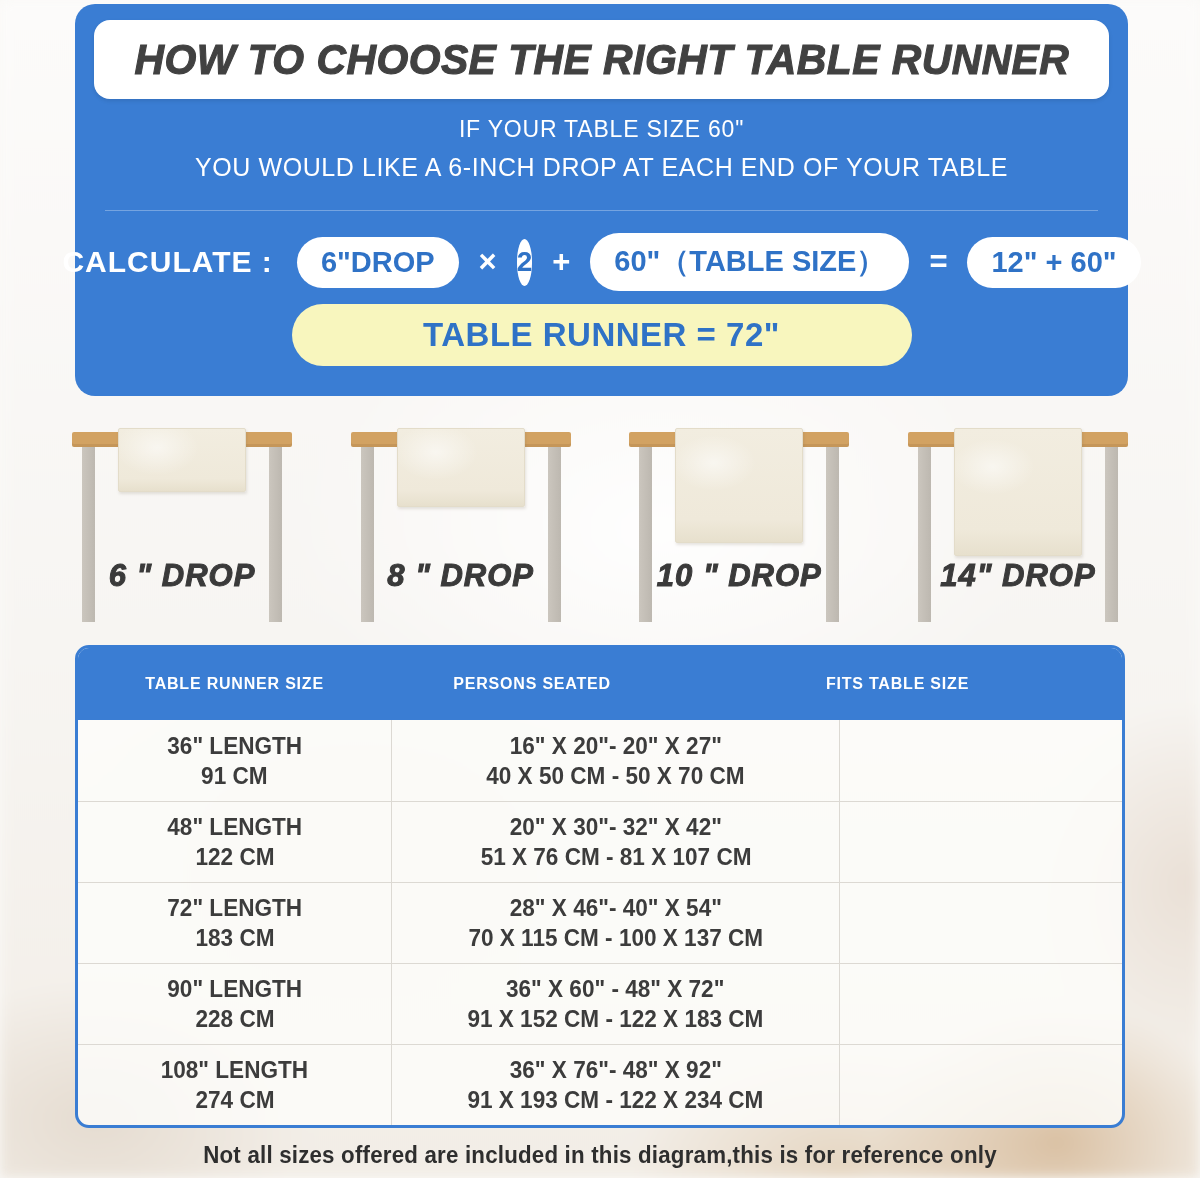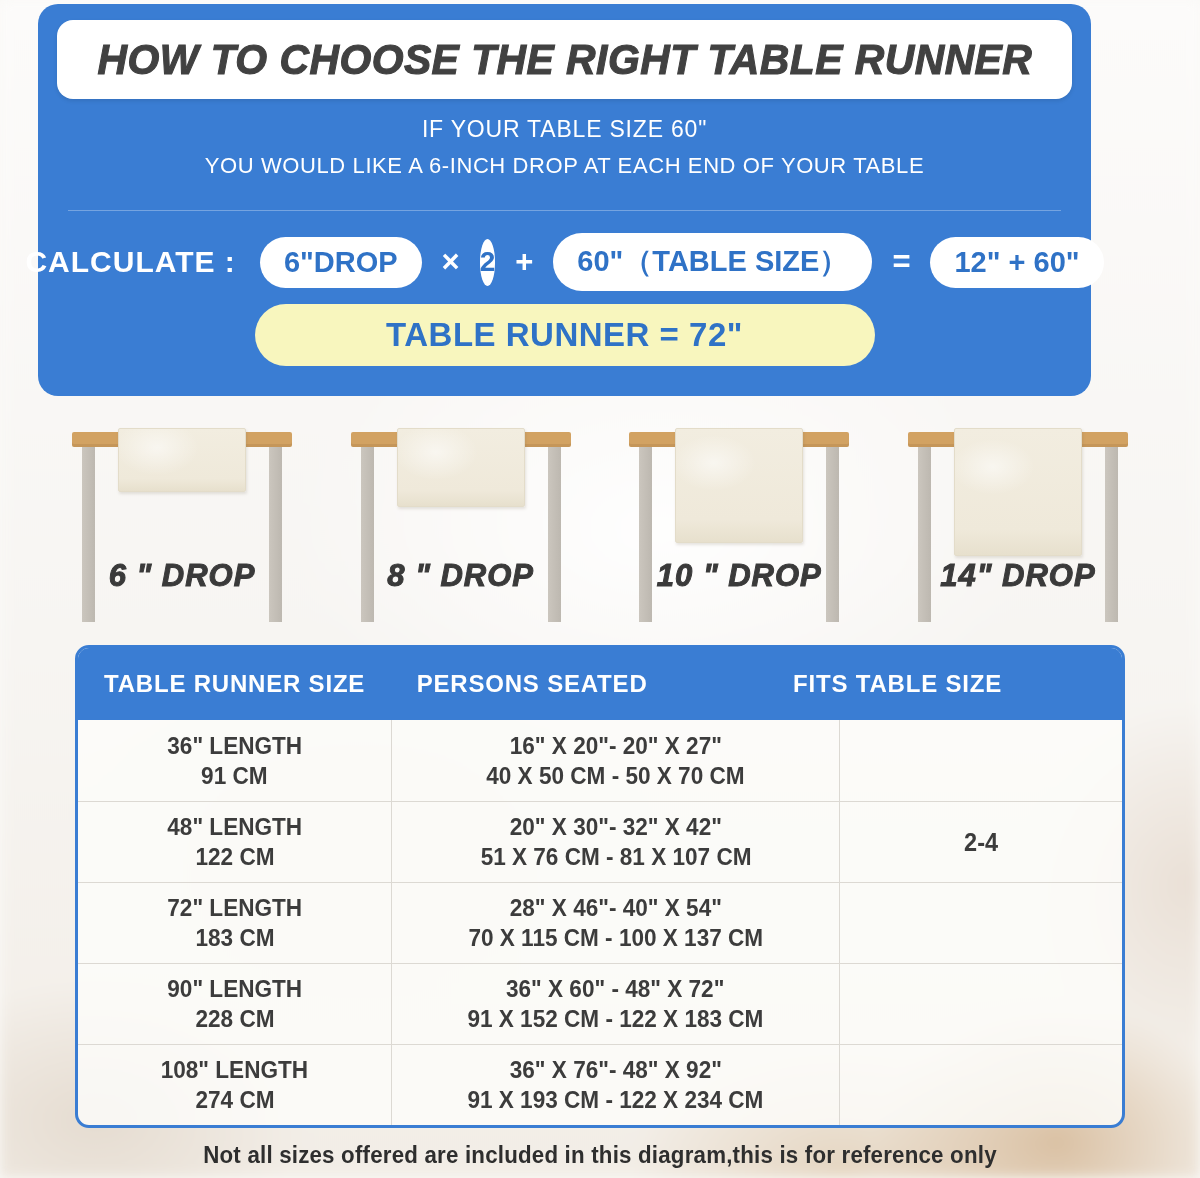--- a/index.html
+++ b/index.html
@@ -20,41 +20,41 @@
       radial-gradient(300px 200px at 8% 95%, rgba(216,202,186,0.50), rgba(216,202,186,0) 70%),
       radial-gradient(400px 260px at 30% 70%, rgba(236,231,224,0.6), rgba(236,231,224,0) 70%),
       radial-gradient(500px 300px at 55% 45%, rgba(255,255,255,0.9), rgba(255,255,255,0) 75%),
       linear-gradient(180deg, #FCFBFA 0%, #F7F5F2 55%, #F2EDE6 100%);
     filter: blur(6px);
   }
   .content { position: relative; z-index: 1; }
 
   
   .intro-panel {
-    width: 1053px; margin: 4px 0 0 38px;
+    width: 1053px; margin: 4px 0 0 75px;
     height: 392px;
     background: #3A7DD3;
     border-radius: 20px;
     position: relative;
     padding-left: 16px;
   }
   .title-banner {
     position: absolute; left: 19px; right: 19px; top: 16px; height: 79px;
     background: #FFFFFF; border-radius: 16px;
     display: flex; align-items: center; justify-content: center;
     box-shadow: 0 2px 4px rgba(0,0,0,0.10);
   }
   .title-banner h1 {
     font-size: 43px; font-weight: 800; font-style: italic;
     color: #414141; -webkit-text-stroke: 1.1px #414141;
     letter-spacing: 0.5px; transform: scaleX(0.95); white-space: nowrap;
   }
   .subtitle { position: absolute; top: 112px; left: 0; right: 0; text-align: center; color: #FFFFFF; }
   .subtitle .line1 { font-size: 23px; letter-spacing: 0.8px; }
-  .subtitle .line2 { font-size: 22px; letter-spacing: 0.6px; margin-top: 10px; }
+  .subtitle .line2 { font-size: 25px; letter-spacing: 0.6px; margin-top: 10px; }
   .intro-divider {
     position: absolute; top: 206px; left: 30px; right: 30px; height: 1px;
     background: rgba(255,255,255,0.30);
   }
   .calc-row {
     position: absolute; top: 228px; left: 0; right: 0; height: 60px;
     display: flex; align-items: center; justify-content: center; gap: 20px;
   }
   .calc-label {
     color: #FFFFFF; font-size: 30px; font-weight: 800;
@@ -122,21 +122,21 @@
   .size-panel {
     width: 1050px; margin: 0 auto;
     border: 3px solid #3A7DD3; border-radius: 14px;
     overflow: hidden;
     background: rgba(253,252,250,0.82);
   }
   .size-header {
     display: flex; height: 72px; background: #3A7DD3;
     align-items: center; color: #FFFFFF;
   }
-  .size-header .col { text-align: center; font-size: 24px; font-weight: 800; letter-spacing: 0.8px; }
+  .size-header .col { text-align: center; font-size: 16px; font-weight: 800; letter-spacing: 0.8px; }
   .col.c1 { width: 30%; }
   .col.c2 { width: 43%; }
   .col.c3 { width: 27%; }
   .size-row { display: flex; height: 81px; align-items: stretch; }
   .size-row + .size-row { border-top: 1px solid #DCD9D3; }
   .size-row .col {
     display: flex; flex-direction: column; align-items: center; justify-content: center;
     text-align: center; color: #3C3C3C;
   }
   .size-row .col.c2 { border-left: 1px solid #DCD9D3; border-right: 1px solid #DCD9D3; }
@@ -230,23 +230,20 @@
 
     <div class="size-row">
       <div class="col c1">
         <div class="cell-line">48" LENGTH</div>
         <div class="cell-line">122 CM</div>
       </div>
       <div class="col c2">
         <div class="cell-line">20" X 30"- 32" X 42"</div>
         <div class="cell-line">51 X 76 CM - 81 X 107 CM</div>
       </div>
-      <div class="col c3">
-        <div class="persons">2-4</div>
-      </div>
     </div>
 
     <div class="size-row">
       <div class="col c1">
         <div class="cell-line">72" LENGTH</div>
         <div class="cell-line">183 CM</div>
       </div>
       <div class="col c2">
         <div class="cell-line">28" X 46"- 40" X 54"</div>
         <div class="cell-line">70 X 115 CM - 100 X 137 CM</div>

